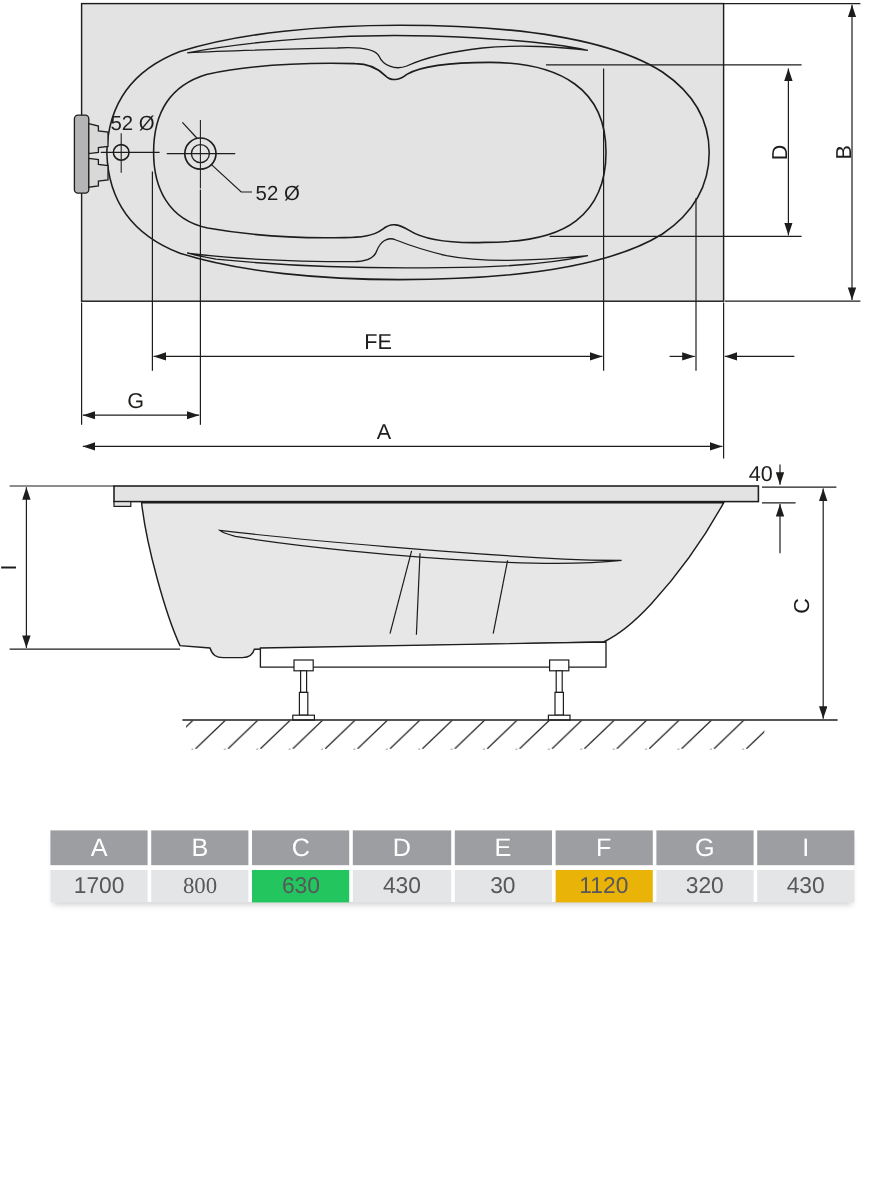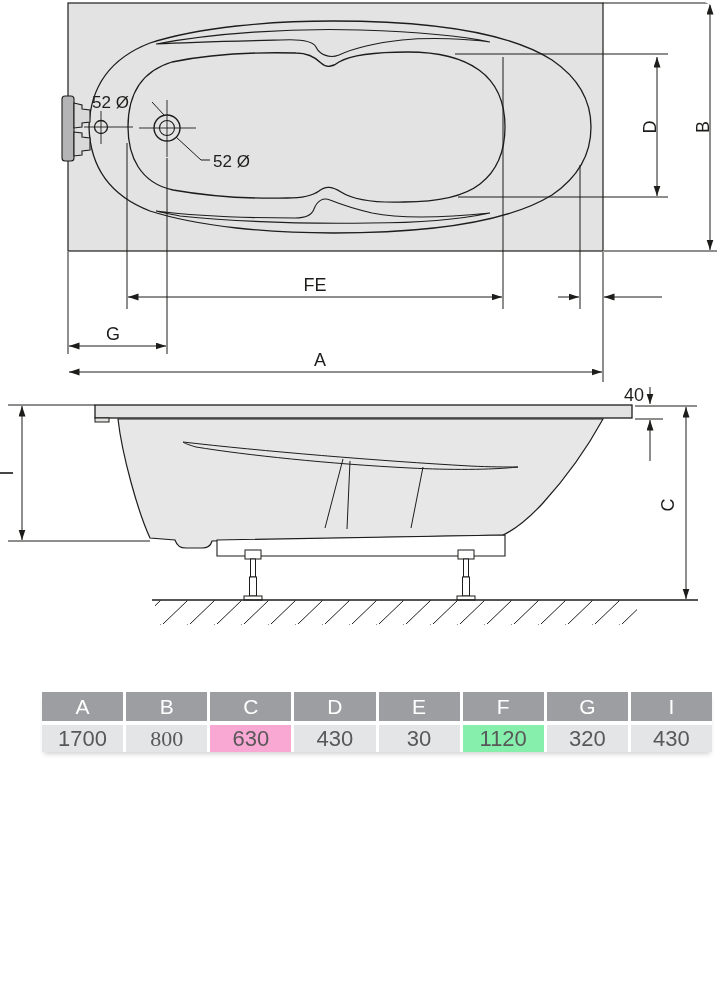--- a/index.html
+++ b/index.html
@@ -1,29 +1,29 @@
 <!DOCTYPE html>
 <html><head>
 <meta charset="utf-8">
 <style>
   html,body{margin:0;padding:0;background:#ffffff;}
   #stage{position:relative;width:724px;height:1000px;background:#ffffff;overflow:hidden;
-         font-family:"Liberation Sans","DejaVu Sans",sans-serif;border-radius:30px;}
+         font-family:"Liberation Sans","DejaVu Sans",sans-serif;}
   #drawing{position:absolute;left:0;top:0;}
   svg text{fill:#1d1d1b;}
   .dimlabel{font-size:18px;}
   .smalllabel{font-size:17px;}
   .dim-table{position:absolute;left:42px;top:692px;width:670px;
              display:grid;grid-template-columns:repeat(8,1fr);
              grid-template-rows:29px 27px;column-gap:3px;row-gap:4px;
              box-shadow:0 4px 5px -2px rgba(0,0,0,0.18);}
   .dim-table .hcell{display:flex;align-items:center;justify-content:center;
              font-size:21px;}
   .dim-table .vcell{display:flex;align-items:center;justify-content:center;
-             font-size:22px;}
+             font-size:19px;}
 </style>
 </head>
 <body>
 
 <div id="stage">
 
   <svg id="drawing" width="724" height="680" viewBox="0 0 724 680">
     <defs>
       <marker id="arr" markerUnits="userSpaceOnUse" markerWidth="12" markerHeight="9" refX="10.5" refY="3.5" orient="auto-start-reverse">
         <path d="M0,0 L10.5,3.5 L0,7 Z" fill="#1d1d1b"></path>
@@ -203,20 +203,20 @@
     <div class="hcell" style="background: rgb(156, 158, 161); color: rgb(255, 255, 255);">A</div>
     <div class="hcell" style="background: rgb(156, 158, 161); color: rgb(255, 255, 255);">B</div>
     <div class="hcell" style="background: rgb(156, 158, 161); color: rgb(255, 255, 255);">C</div>
     <div class="hcell" style="background: rgb(156, 158, 161); color: rgb(255, 255, 255);">D</div>
     <div class="hcell" style="background: rgb(156, 158, 161); color: rgb(255, 255, 255);">E</div>
     <div class="hcell" style="background: rgb(156, 158, 161); color: rgb(255, 255, 255);">F</div>
     <div class="hcell" style="background: rgb(156, 158, 161); color: rgb(255, 255, 255);">G</div>
     <div class="hcell" style="background: rgb(156, 158, 161); color: rgb(255, 255, 255);">I</div>
     <div class="vcell" style="background: rgb(228, 229, 231); color: rgb(88, 88, 90);">1700</div>
     <div class="vcell" style="background: rgb(228, 229, 231); color: rgb(88, 88, 90); font-family: Liberation Serif, serif;">800</div>
-    <div class="vcell" style="background: #f9a8d4; color: rgb(88, 88, 90);">630</div>
+    <div class="vcell" style="background: #22c55e; color: rgb(88, 88, 90);">630</div>
     <div class="vcell" style="background: rgb(228, 229, 231); color: rgb(88, 88, 90);">430</div>
     <div class="vcell" style="background: rgb(228, 229, 231); color: rgb(88, 88, 90);">30</div>
-    <div class="vcell" style="background: #86efac; color: rgb(88, 88, 90);">1120</div>
+    <div class="vcell" style="background: #eab308; color: rgb(88, 88, 90);">1120</div>
     <div class="vcell" style="background: rgb(228, 229, 231); color: rgb(88, 88, 90); text-align: center;">320</div>
     <div class="vcell" style="background: rgb(228, 229, 231); color: rgb(88, 88, 90);">430</div>
   </div>
 </div>
 
 </body></html>

